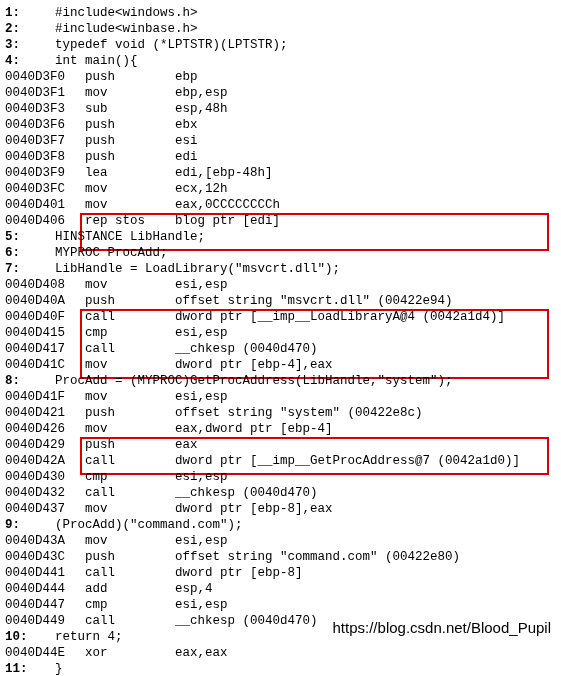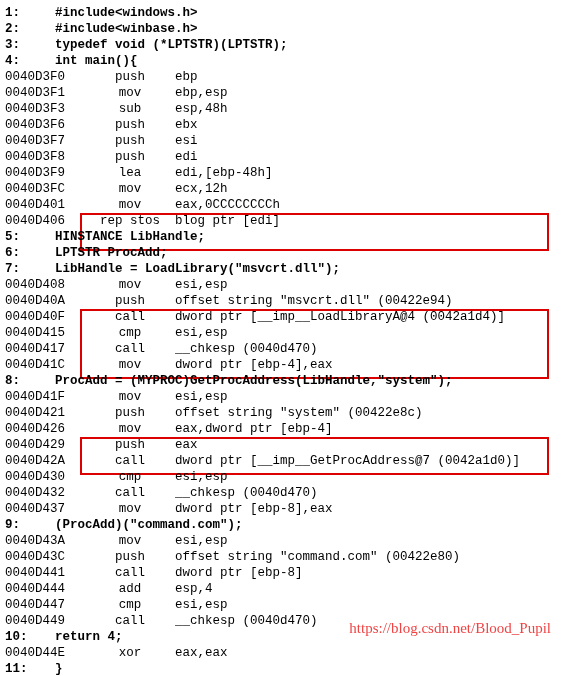--- a/index.html
+++ b/index.html
@@ -10,36 +10,36 @@
     line-height: 16px;
     color: #000;
     background: #fff;
     width: 561px;
     box-sizing: border-box;
     position: relative;
   }
   .line { white-space: pre; position: relative; }
   .addr { display:inline-block; width:80px; font-weight:normal; }
   .srcnum { display:inline-block; width:50px; font-weight:bold; }
-  .mn  { display:inline-block; width:90px;text-align:center; }
+  .mn  { display:inline-block; width:90px; }
   .op  { }
-  .src-text { font-weight:bold; }
+  .src-text { font-weight:normal; }
   .box {
     position: absolute;
     border: 2px solid #d00;
     pointer-events: none;
   }
   .box1 { left:80px; top:213px; width:465px; height:34px; }
   .box2 { left:80px; top:309px; width:465px; height:66px; }
   .box3 { left:80px; top:437px; width:465px; height:34px; }
   .wm {
     position:absolute;
     right:10px; top:620px;
-    color:#ef4444;
-    font-family: Liberation Serif, serif;
+    color:#000000;
+    font-family: Liberation Sans, sans-serif;
     font-size:15px;
   }
 </style>
 </head>
 <body>
 
 <div class="box box1"></div>
 <div class="box box2"></div>
 <div class="box box3"></div>
 
@@ -53,21 +53,21 @@
 <div class="line"><span class="addr">0040D3F3</span><span class="mn">sub</span><span class="op">esp,48h</span></div>
 <div class="line"><span class="addr">0040D3F6</span><span class="mn">push</span><span class="op">ebx</span></div>
 <div class="line"><span class="addr">0040D3F7</span><span class="mn">push</span><span class="op">esi</span></div>
 <div class="line"><span class="addr">0040D3F8</span><span class="mn">push</span><span class="op">edi</span></div>
 <div class="line"><span class="addr">0040D3F9</span><span class="mn">lea</span><span class="op">edi,[ebp-48h]</span></div>
 <div class="line"><span class="addr">0040D3FC</span><span class="mn">mov</span><span class="op">ecx,12h</span></div>
 <div class="line"><span class="addr">0040D401</span><span class="mn">mov</span><span class="op">eax,0CCCCCCCCh</span></div>
 <div class="line"><span class="addr">0040D406</span><span class="mn">rep stos</span><span class="op">blog ptr [edi]</span></div>
 
 <div class="line"><span class="srcnum">5:</span><span class="src-text">HINSTANCE LibHandle;</span></div>
-<div class="line"><span class="srcnum">6:</span><span class="src-text">LPTSTR ProcAdd;</span></div>
+<div class="line"><span class="srcnum">6:</span><span class="src-text">MYPROC ProcAdd;</span></div>
 <div class="line"><span class="srcnum">7:</span><span class="src-text">LibHandle = LoadLibrary("msvcrt.dll");</span></div>
 
 <div class="line"><span class="addr">0040D408</span><span class="mn">mov</span><span class="op">esi,esp</span></div>
 <div class="line"><span class="addr">0040D40A</span><span class="mn">push</span><span class="op">offset string "msvcrt.dll" (00422e94)</span></div>
 <div class="line"><span class="addr">0040D40F</span><span class="mn">call</span><span class="op">dword ptr [__imp__LoadLibraryA@4 (0042a1d4)]</span></div>
 <div class="line"><span class="addr">0040D415</span><span class="mn">cmp</span><span class="op">esi,esp</span></div>
 <div class="line"><span class="addr">0040D417</span><span class="mn">call</span><span class="op">__chkesp (0040d470)</span></div>
 <div class="line"><span class="addr">0040D41C</span><span class="mn">mov</span><span class="op">dword ptr [ebp-4],eax</span></div>
 
 <div class="line"><span class="srcnum">8:</span><span class="src-text">ProcAdd = (MYPROC)GetProcAddress(LibHandle,"system");</span></div>

